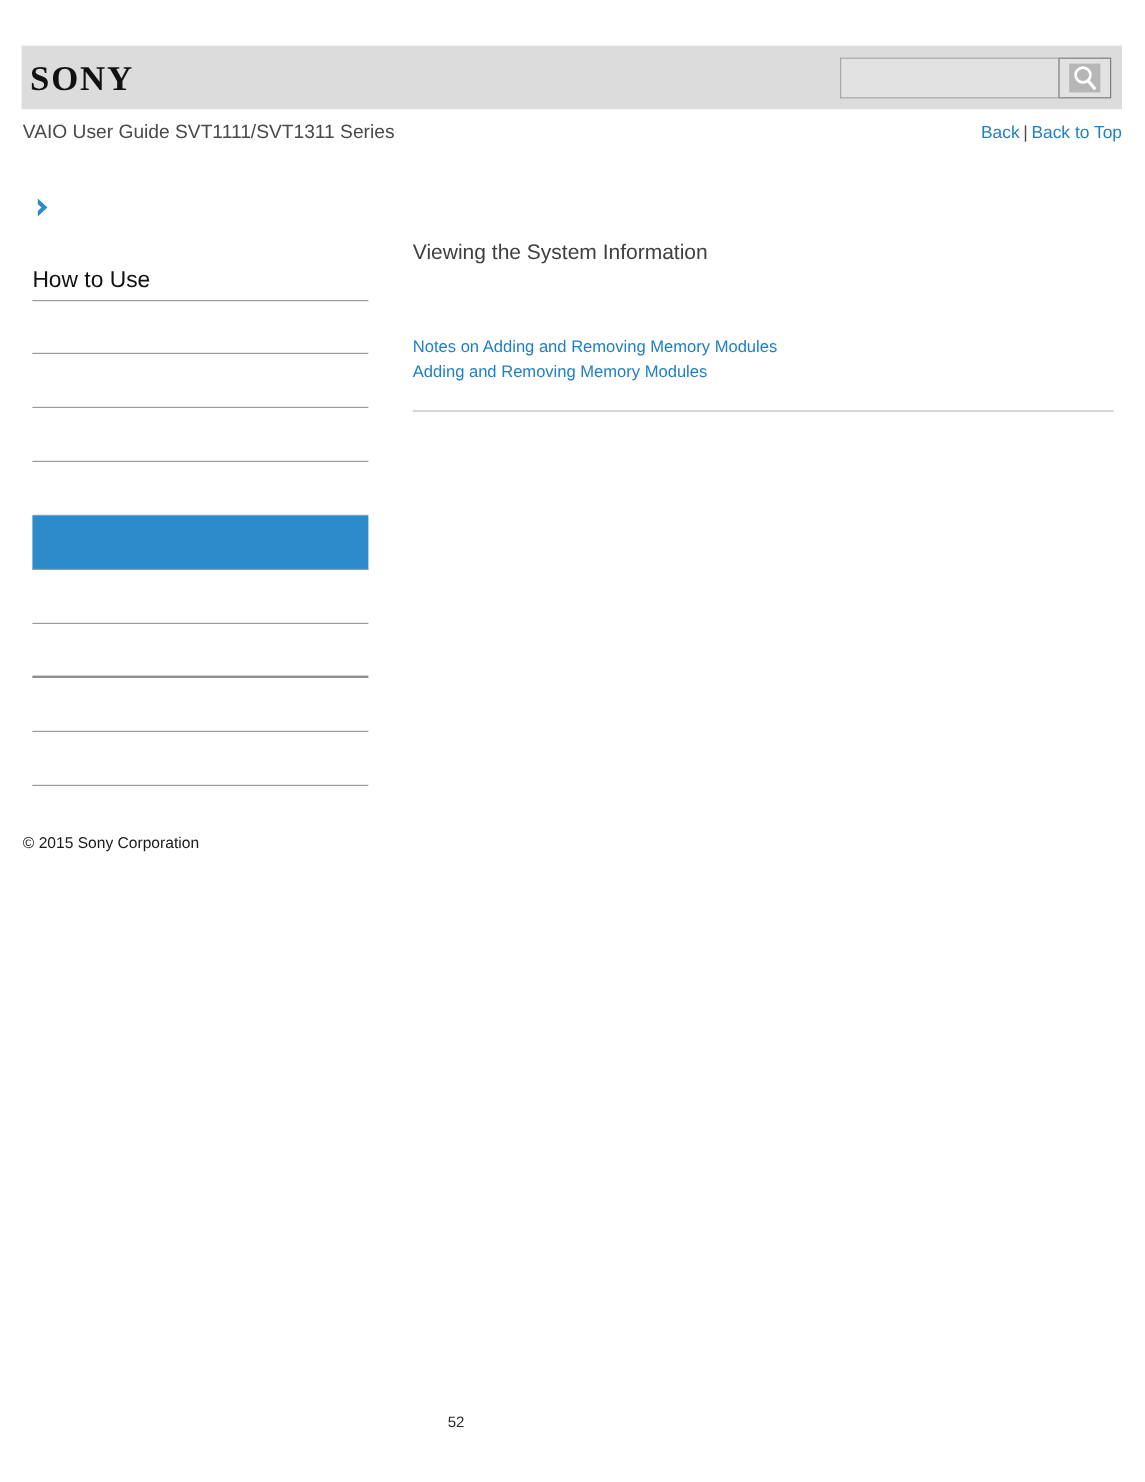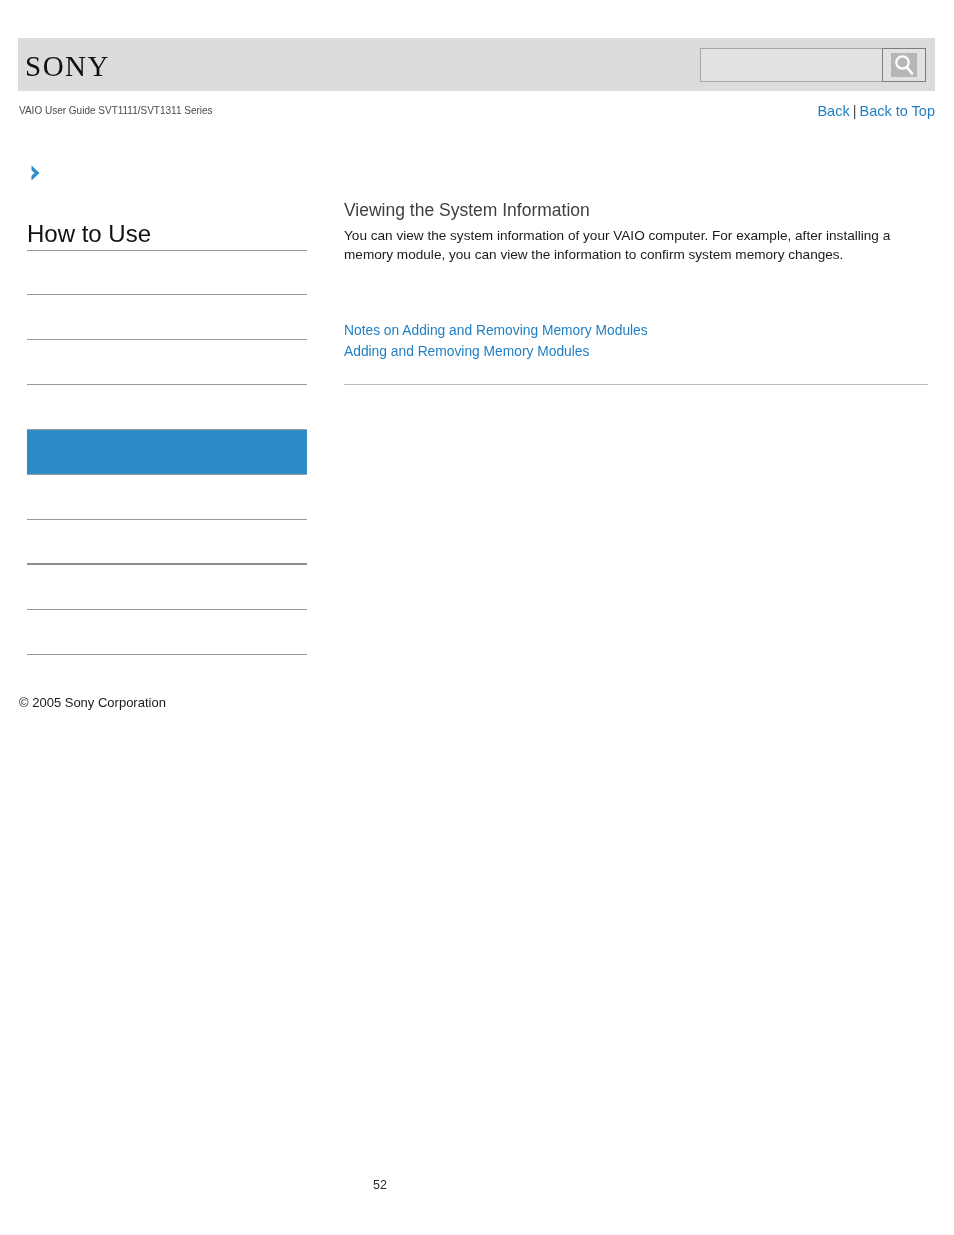--- a/index.html
+++ b/index.html
@@ -24,21 +24,21 @@
     width: 917px;
     height: 53px;
     background: #dcdcdc;
     box-sizing: border-box;
   }
   .sony-logo {
     position: absolute;
     left: 25px;
     top: 50px;
     font-family: "Liberation Serif", serif;
-    font-weight: normal;
+    font-weight: bold;
     font-size: 29px;
     letter-spacing: 1.5px;
     color: #111111;
     line-height: 32px;
     white-space: nowrap;
   }
 
   
   .search-wrap {
     position: absolute;
@@ -80,21 +80,21 @@
     display: block;
     position: relative;
   }
   .search-button .glyph svg { display: block; }
 
   
   .subtitle {
     position: absolute;
     left: 19px;
     top: 102px;
-    font-size: 10px;
+    font-size: 16px;
     color: #4a4a4a;
     line-height: 18px;
     white-space: nowrap;
   }
   .topnav {
     position: absolute;
     right: 19px;
     top: 102px;
     font-size: 14.5px;
     line-height: 18px;
@@ -120,21 +120,21 @@
     left: 0px;
     top: 3px;
     width: 20px;
     height: 20px;
   }
   .sidebar-title {
     position: absolute;
     left: 0px;
     top: 60px;
     width: 280px;
-    font-size: 24px;
+    font-size: 19px;
     font-weight: normal;
     color: #111;
     line-height: 28px;
     margin: 0;
     padding: 0 0 4px 0;
   }
   .nav-list {
     position: absolute;
     left: 0px;
     top: 90px;
@@ -274,25 +274,24 @@
       </li>
     <li class="nav-item">
         <span></span>
       </li>
     <li class="nav-item">
         <span></span>
       </li>
   </ul>
 </div>
 
-<div class="copyright">© 2005 Sony Corporation</div>
+<div class="copyright">© 2015 Sony Corporation</div>
 
 <div class="content">
   <h2>Viewing the System Information</h2>
-  <p>You can view the system information of your VAIO computer. For example, after installing a memory module, you can view the information to confirm system memory changes.</p>
 
   <div class="related">
     <a href="#">Notes on Adding and Removing Memory Modules</a>
     <a href="#">Adding and Removing Memory Modules</a>
   </div>
 
   <div class="content-divider"></div>
 </div>
 
 <div class="page-number">52</div>

